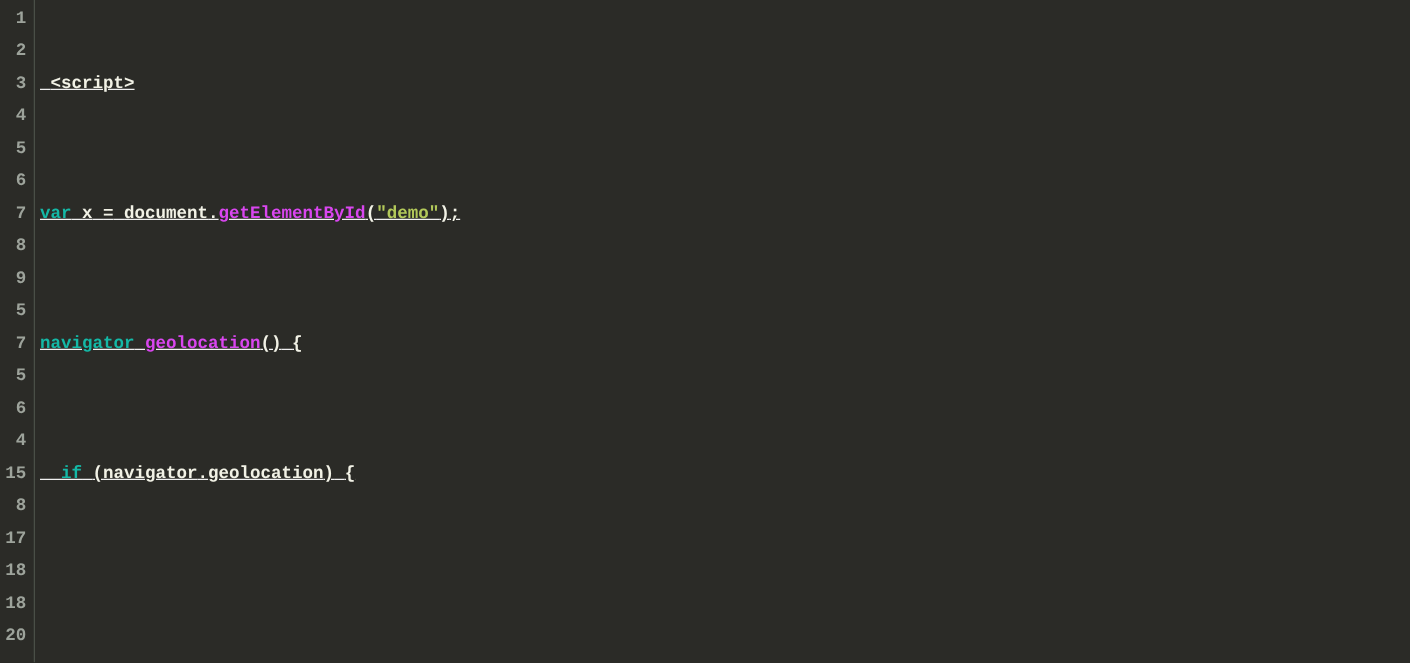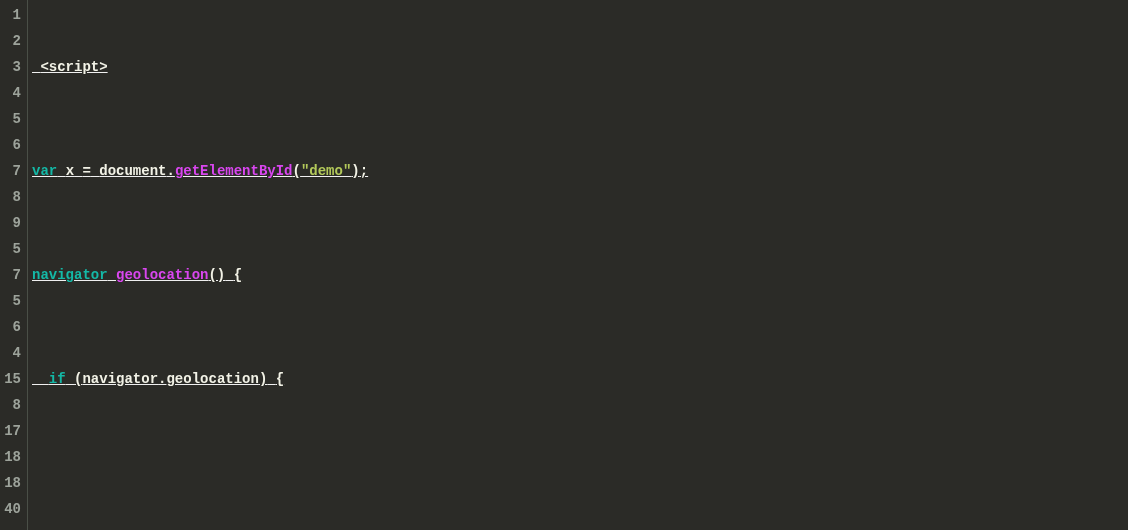--- a/index.html
+++ b/index.html
@@ -60,21 +60,21 @@
     <div>5</div>
     <div>7</div>
     <div>5</div>
     <div>6</div>
     <div>4</div>
     <div>15</div>
     <div>8</div>
     <div>17</div>
     <div>18</div>
     <div>18</div>
-    <div>40</div>
+    <div>20</div>
   </div>
 
   <div class="code">
     <div class="line"> <span class="tok-tagopen">&lt;script&gt;</span></div>
 
     <div class="line"><span class="tok-keyword">var</span><span> </span><span class="tok-ident">x</span><span> </span><span class="tok-op">=</span><span> </span><span class="tok-ident">document</span><span class="tok-punct">.</span><span class="tok-func">getElementById</span><span class="tok-punct">(</span><span class="tok-string">"demo"</span><span class="tok-punct">)</span><span class="tok-punct">;</span></div>
 
     <div class="line"><span class="tok-keyword">navigator</span><span> </span><span class="tok-func">geolocation</span><span class="tok-punct">()</span><span> </span><span class="tok-punct">{</span></div>
 
     <div class="line"><span>  </span><span class="tok-keyword">if</span><span> </span><span class="tok-punct">(</span><span class="tok-ident">navigator</span><span class="tok-punct">.</span><span class="tok-ident">geolocation</span><span class="tok-punct">)</span><span> </span><span class="tok-punct">{</span></div>

